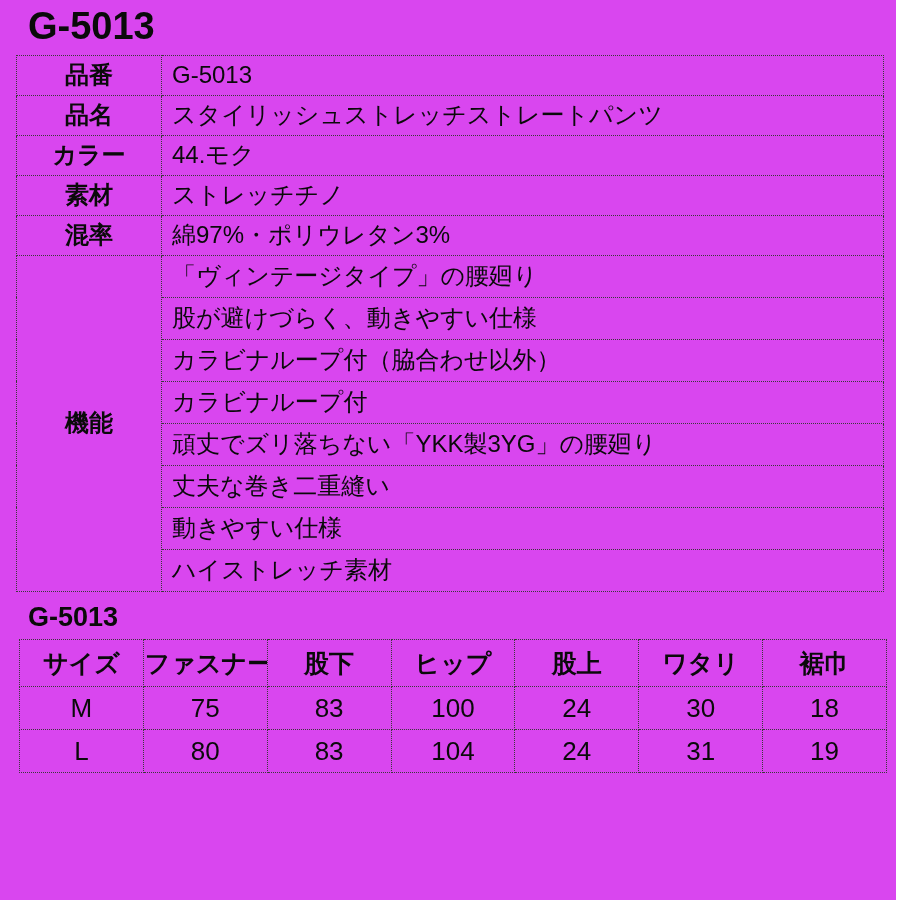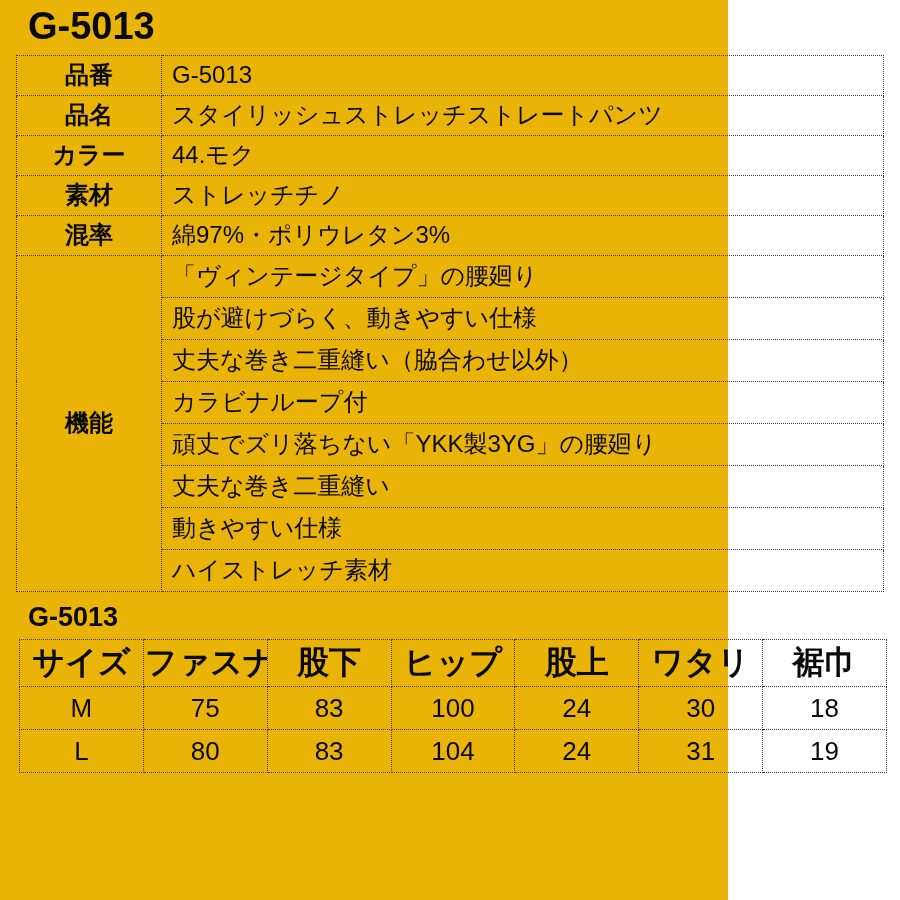--- a/index.html
+++ b/index.html
@@ -6,23 +6,23 @@
     margin: 0;
     padding: 0;
     background: #ffffff;
     width: 900px;
     height: 900px;
     color: #0a0a0a;
     font-family: "Liberation Sans", "DejaVu Sans", sans-serif;
     overflow: hidden;
   }
   .page {
-    width: 728px;
+    width: 896px;
     height: 900px;
-    background: #eab308;
+    background: #d946ef;
   }
   .title-main {
     font-size: 38px;
     font-weight: 700;
     margin: 0;
     padding: 6px 0 7px 28px;
     line-height: 1.1;
   }
   .title-sub {
     font-size: 27px;
@@ -65,21 +65,21 @@
     width: 868px;
   }
   .size th, .size td {
     border: 1.5px dotted #3a3a3a;
     text-align: center;
     vertical-align: middle;
     white-space: nowrap;
     overflow: hidden;
   }
   .size th {
-    font-size: 32px;
+    font-size: 25px;
     font-weight: 700;
     height: 44px;
   }
   .size td {
     font-size: 26px;
     font-weight: 400;
     height: 40px;
   }
 </style>
 </head>
@@ -112,21 +112,21 @@
         <td class="val">綿97%・ポリウレタン3%</td>
       </tr>
       <tr class="frow">
         <td class="lbl" rowspan="8">機能</td>
         <td class="val">「ヴィンテージタイプ」の腰廻り</td>
       </tr>
       <tr class="frow">
         <td class="val">股が避けづらく、動きやすい仕様</td>
       </tr>
       <tr class="frow">
-        <td class="val">丈夫な巻き二重縫い（脇合わせ以外）</td>
+        <td class="val">カラビナループ付（脇合わせ以外）</td>
       </tr>
       <tr class="frow">
         <td class="val">カラビナループ付</td>
       </tr>
       <tr class="frow">
         <td class="val">頑丈でズリ落ちない「YKK製3YG」の腰廻り</td>
       </tr>
       <tr class="frow">
         <td class="val">丈夫な巻き二重縫い</td>
       </tr>

